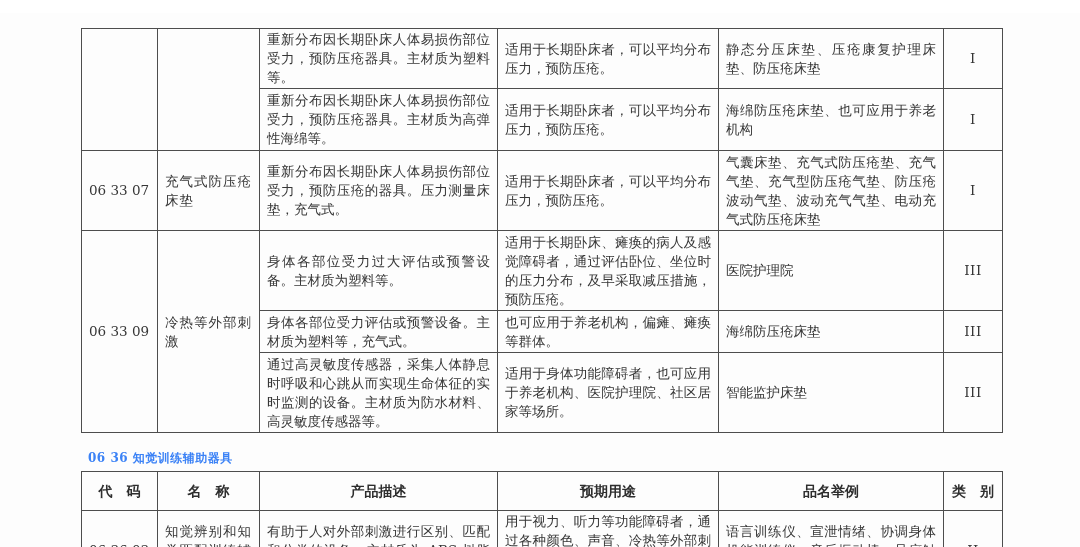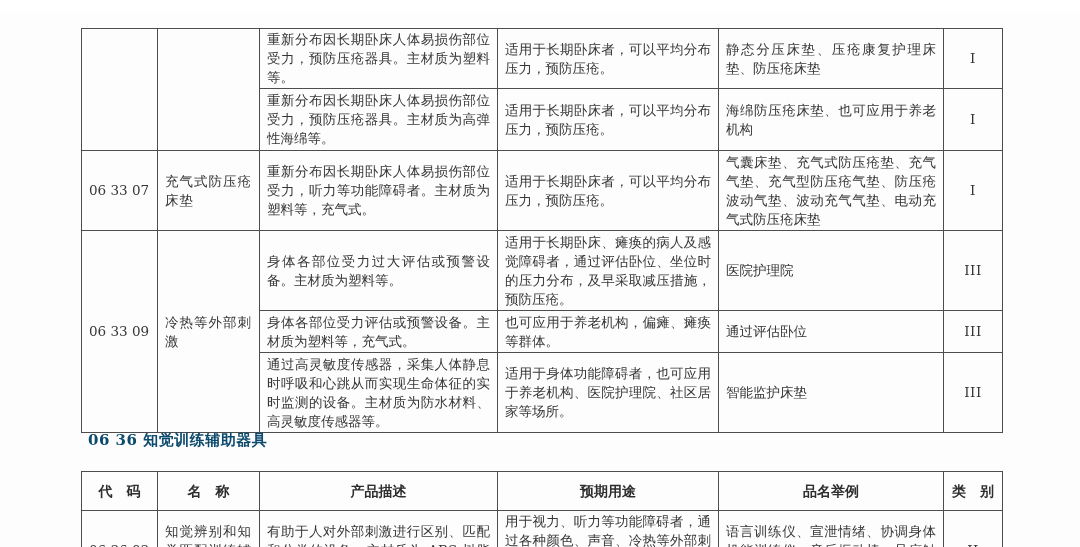--- a/index.html
+++ b/index.html
@@ -57,24 +57,24 @@
     font-weight: bold;
     text-align: center;
     font-size: 14px;
     color: #2e2e2e;
     padding: 10px 2px;
     line-height: 18px;
   }
   .heading {
     position: absolute;
     left: 88px;
-    top: 418px;
+    top: 437px;
     font-weight: bold;
-    font-size: 15px;
-    color: #0c4a6e;
+    font-size: 12px;
+    color: #3b82f6;
     letter-spacing: 0.5px;
     white-space: nowrap;
   }
 </style>
 </head>
 <body>
 
 <div class="page">
 
   <table class="t" id="table1">
@@ -97,37 +97,37 @@
       </tr>
       <tr style="height:62px">
         <td class="desc">重新分布因长期卧床人体易损伤部位受力，预防压疮器具。主材质为高弹性海绵等。</td>
         <td class="use">适用于长期卧床者，可以平均分布压力，预防压疮。</td>
         <td class="ex">海绵防压疮床垫、也可应用于养老机构</td>
         <td class="cls">I</td>
       </tr>
       <tr style="height:80px">
         <td class="code">06 33 07</td>
         <td class="name">充气式防压疮床垫</td>
-        <td class="desc">重新分布因长期卧床人体易损伤部位受力，听力等功能障碍者。主材质为塑料等，充气式。</td>
+        <td class="desc">重新分布因长期卧床人体易损伤部位受力，预防压疮的器具。压力测量床垫，充气式。</td>
         <td class="use">适用于长期卧床者，可以平均分布压力，预防压疮。</td>
         <td class="ex">气囊床垫、充气式防压疮垫、充气气垫、充气型防压疮气垫、防压疮波动气垫、波动充气气垫、电动充气式防压疮床垫</td>
         <td class="cls">I</td>
       </tr>
       <tr style="height:80px">
         <td class="code" rowspan="3">06 33 09</td>
         <td class="name" rowspan="3">冷热等外部刺激</td>
         <td class="desc">身体各部位受力过大评估或预警设备。主材质为塑料等。</td>
         <td class="use">适用于长期卧床、瘫痪的病人及感觉障碍者，通过评估卧位、坐位时的压力分布，及早采取减压措施，预防压疮。</td>
         <td class="ex">医院护理院</td>
         <td class="cls">III</td>
       </tr>
       <tr style="height:42px">
         <td class="desc">身体各部位受力评估或预警设备。主材质为塑料等，充气式。</td>
         <td class="use">也可应用于养老机构，偏瘫、瘫痪等群体。</td>
-        <td class="ex">通过评估卧位</td>
+        <td class="ex">海绵防压疮床垫</td>
         <td class="cls">III</td>
       </tr>
       <tr style="height:80px">
         <td class="desc">通过高灵敏度传感器，采集人体静息时呼吸和心跳从而实现生命体征的实时监测的设备。主材质为防水材料、高灵敏度传感器等。</td>
         <td class="use">适用于身体功能障碍者，也可应用于养老机构、医院护理院、社区居家等场所。</td>
         <td class="ex">智能监护床垫</td>
         <td class="cls">III</td>
       </tr>
     </tbody>
   </table>

